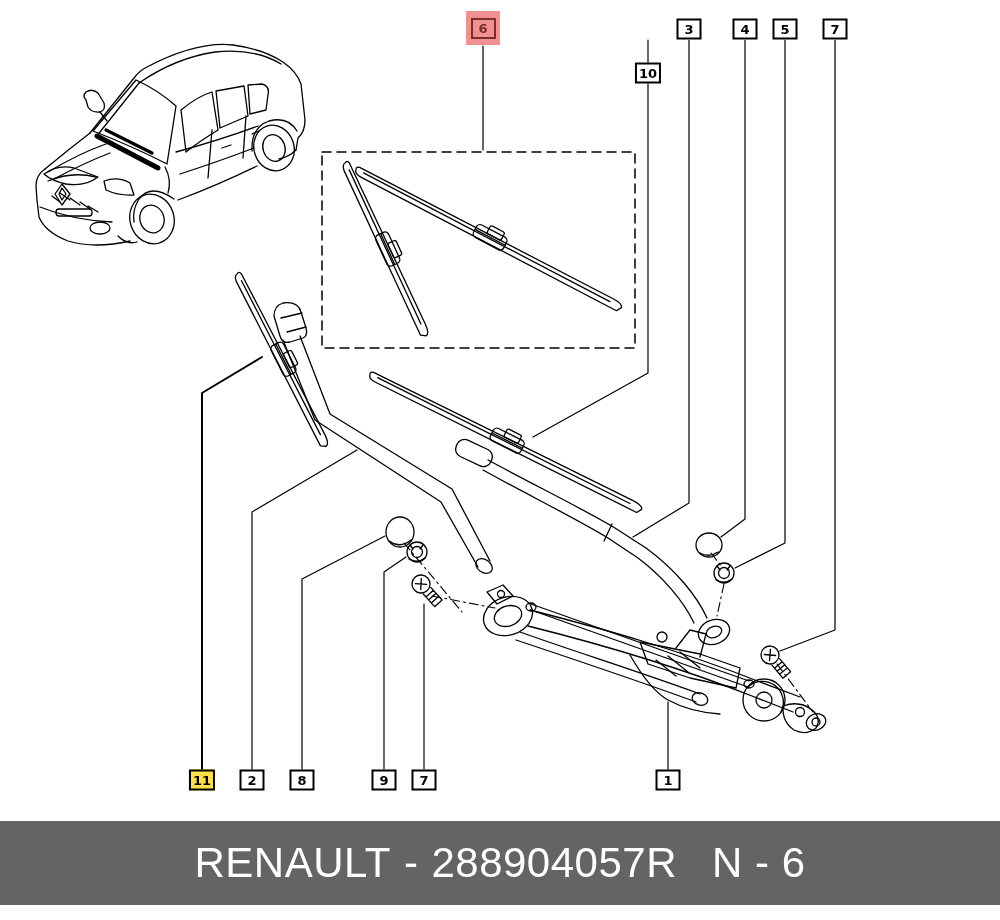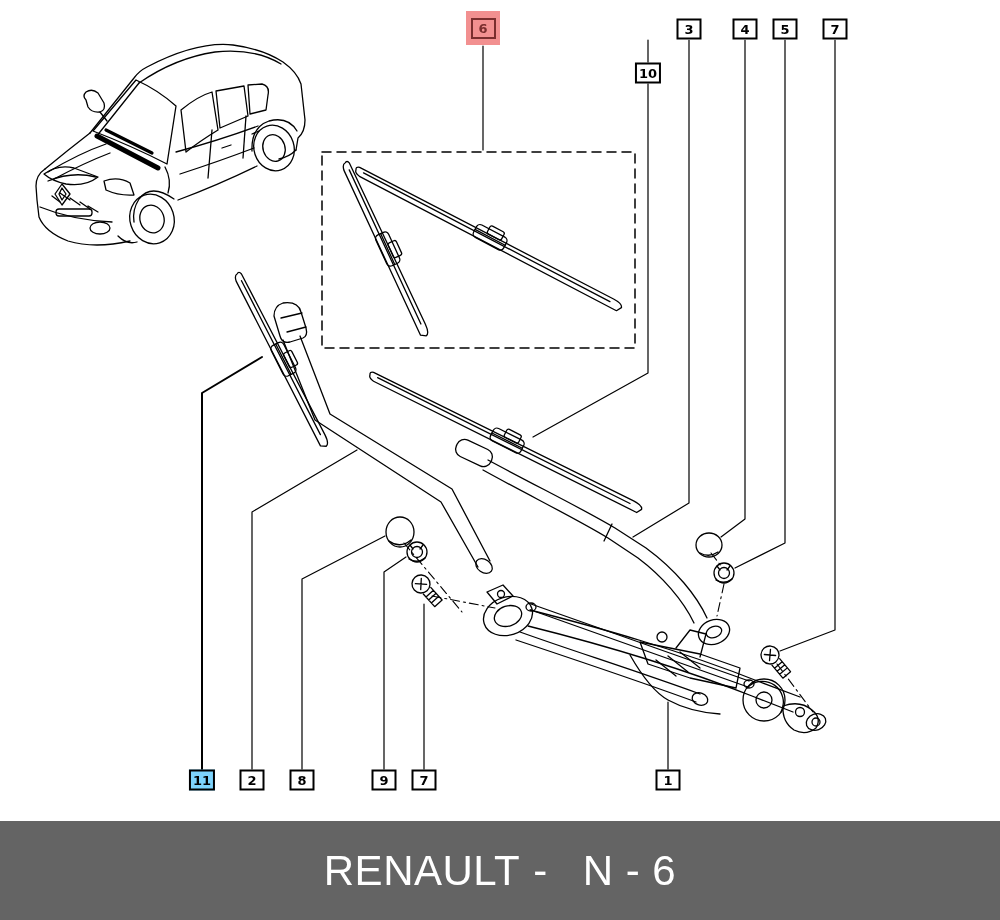--- a/index.html
+++ b/index.html
@@ -16,21 +16,21 @@
   
   .callout-box{position:absolute;transform:translate(-50%,-50%);
     min-width:17px;height:17px;padding:0 2px;box-sizing:content-box;
     display:flex;align-items:center;justify-content:center;
     border:2px solid #000;background:#fff;
     font:bold 13px "DejaVu Sans",sans-serif;color:#000;z-index:3;}
   .callout-highlight{position:absolute;transform:translate(-50%,-50%);
     width:34px;height:34px;display:flex;align-items:center;justify-content:center;z-index:3;}
   .callout-highlight .callout-box{position:static;transform:none;background:transparent;}
   
-  .footer{position:absolute;left:0;top:821px;width:1000px;height:99px;
+  .footer{position:absolute;left:0;top:821px;width:1000px;height:84px;
     display:flex;align-items:center;justify-content:center;
     font-size:42px;letter-spacing:.5px;}
   .footer .grp{display:flex;gap:13px;align-items:baseline;}
   .footer .ref{margin-left:35px;}
 </style>
 </head>
 <body style="background: rgb(255, 255, 255);">
 
 <div id="stage">
 
@@ -235,28 +235,29 @@
 
   <div id="callout-layer">
       <div class="callout-highlight" style="background: rgb(242, 144, 144); left: 483px; top: 28px;">
         <div class="callout-box" style="background: transparent; border-color: rgb(122, 46, 46); color: rgb(122, 46, 46);">6</div>
       </div>
       <div class="callout-box" style="background: rgb(255, 255, 255); border-color: rgb(0, 0, 0); color: rgb(0, 0, 0); left: 648px; top: 29px; margin-top: 44px;">10</div>
       <div class="callout-box" style="background: rgb(255, 255, 255); border-color: rgb(0, 0, 0); color: rgb(0, 0, 0); left: 689px; top: 29px;">3</div>
       <div class="callout-box" style="background: rgb(255, 255, 255); border-color: rgb(0, 0, 0); color: rgb(0, 0, 0); left: 745px; top: 29px;">4</div>
       <div class="callout-box" style="background: rgb(255, 255, 255); border-color: rgb(0, 0, 0); color: rgb(0, 0, 0); left: 785px; top: 29px;">5</div>
       <div class="callout-box" style="background: rgb(255, 255, 255); border-color: rgb(0, 0, 0); color: rgb(0, 0, 0); left: 835px; top: 29px;">7</div>
-      <div class="callout-box" style="background: #7dd3fc; border-color: rgb(0, 0, 0); color: rgb(0, 0, 0); left: 202px; top: 780px;">11</div>
+      <div class="callout-box" style="background: #fde047; border-color: rgb(0, 0, 0); color: rgb(0, 0, 0); left: 202px; top: 780px;">11</div>
       <div class="callout-box" style="background: rgb(255, 255, 255); border-color: rgb(0, 0, 0); color: rgb(0, 0, 0); left: 252px; top: 780px;">2</div>
       <div class="callout-box" style="background: rgb(255, 255, 255); border-color: rgb(0, 0, 0); color: rgb(0, 0, 0); left: 302px; top: 780px;">8</div>
       <div class="callout-box" style="background: rgb(255, 255, 255); border-color: rgb(0, 0, 0); color: rgb(0, 0, 0); left: 384px; top: 780px;">9</div>
       <div class="callout-box" style="background: rgb(255, 255, 255); border-color: rgb(0, 0, 0); color: rgb(0, 0, 0); left: 424px; top: 780px;">7</div>
       <div class="callout-box" style="background: rgb(255, 255, 255); border-color: rgb(0, 0, 0); color: rgb(0, 0, 0); left: 668px; top: 780px;">1</div>
     </div>
 
   <div class="footer" id="footer" style="background: rgb(100, 100, 100); color: rgb(255, 255, 255);">
     <span class="grp">
       <span>RENAULT</span>
       <span>-</span>
+      <span>288904057R</span>
     </span>
     <span class="ref">N - 6</span>
   </div>
 </div>
 
 </body></html>

